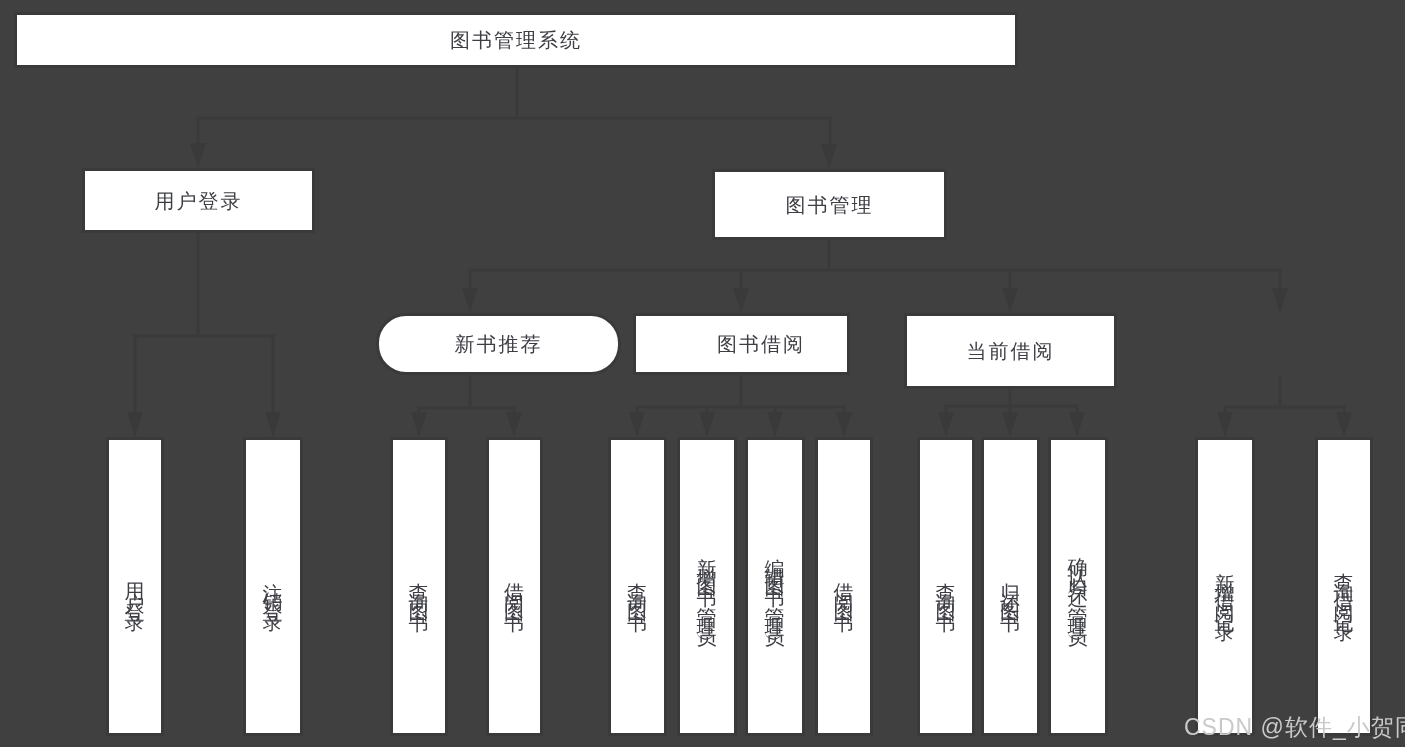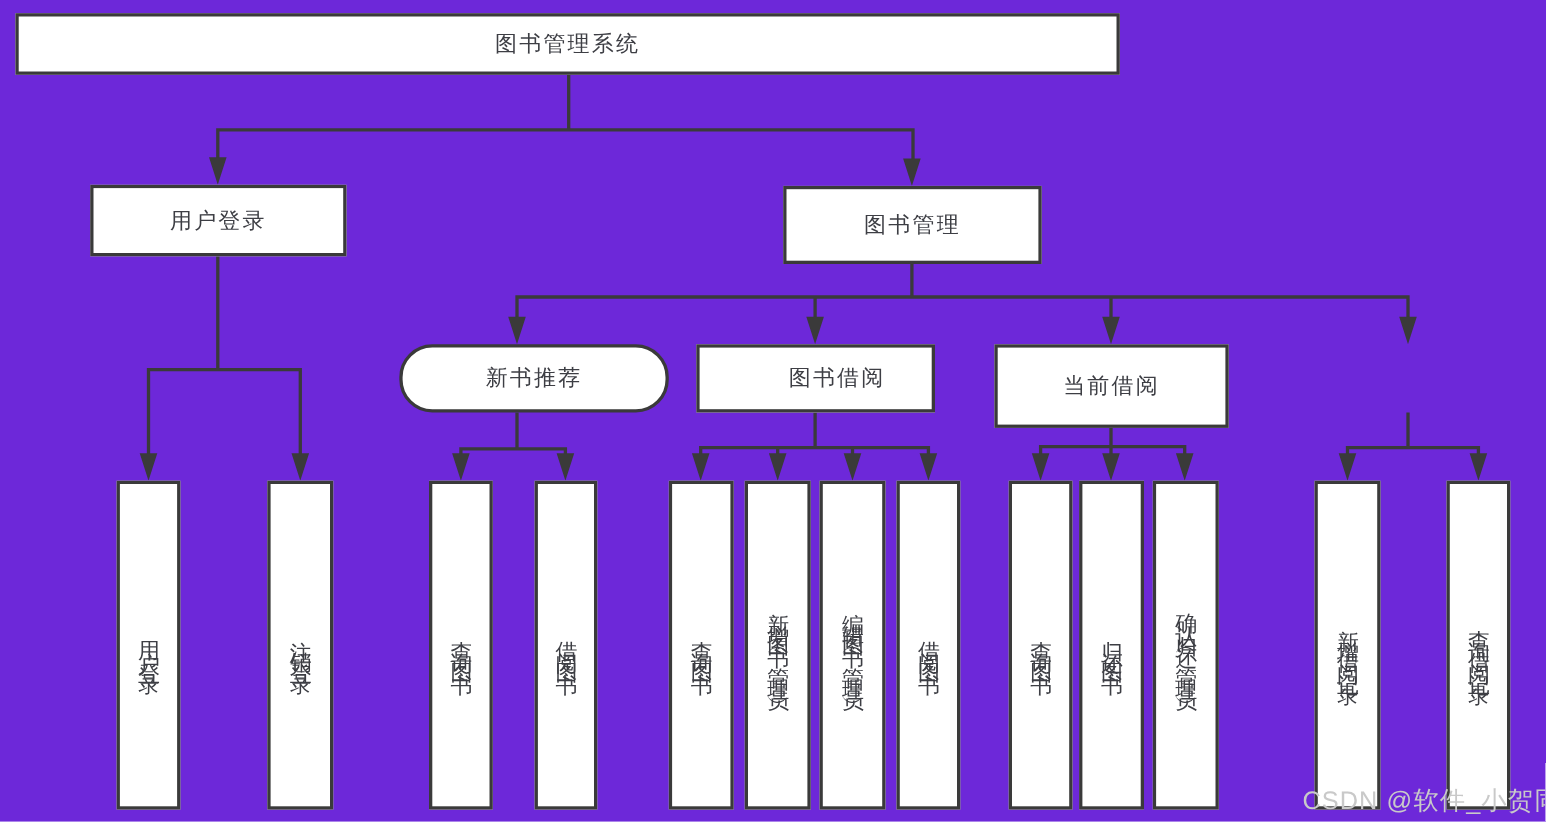--- a/index.html
+++ b/index.html
@@ -1,21 +1,21 @@
 <!DOCTYPE html>
 <html><head>
 <meta charset="utf-8">
 <style>
   * { box-sizing: border-box; }
   html, body { margin: 0; padding: 0; background: #ffffff; }
   .canvas {
     position: relative;
     width: 1405px;
     height: 747px;
-    background: #6d28d9;
+    background: #404040;
     font-family: "Liberation Sans", "DejaVu Sans", sans-serif;
     overflow: hidden;
   }
   svg.connectors {
     position: absolute;
     left: 0; top: 0;
     width: 1405px; height: 747px;
   }
   .node {
     position: absolute;
@@ -88,21 +88,21 @@
     <span>图书管理系统</span>
   </div>
 
   <div class="node" style="left:82px; top:168px; width:233px; height:65px;">
     <span>用户登录</span>
   </div>
   <div class="node" style="left:712px; top:169px; width:235px; height:71px;">
     <span>图书管理</span>
   </div>
 
-  <div class="node" style="left:363px; top:313px; width:245px; height:62px;border-radius:30px;">
+  <div class="node" style="left:376px; top:313px; width:245px; height:62px;border-radius:30px;">
     <span>新书推荐</span>
   </div>
   <div class="node" style="left:633px; top:313px; width:217px; height:62px;padding-left:39px;">
     <span>图书借阅</span>
   </div>
   <div class="node" style="left:904px; top:313px; width:213px; height:76px;">
     <span>当前借阅</span>
   </div>
 
   <div class="node vnode" style="left:106px; top:437px; width:58px; height:299px;">

